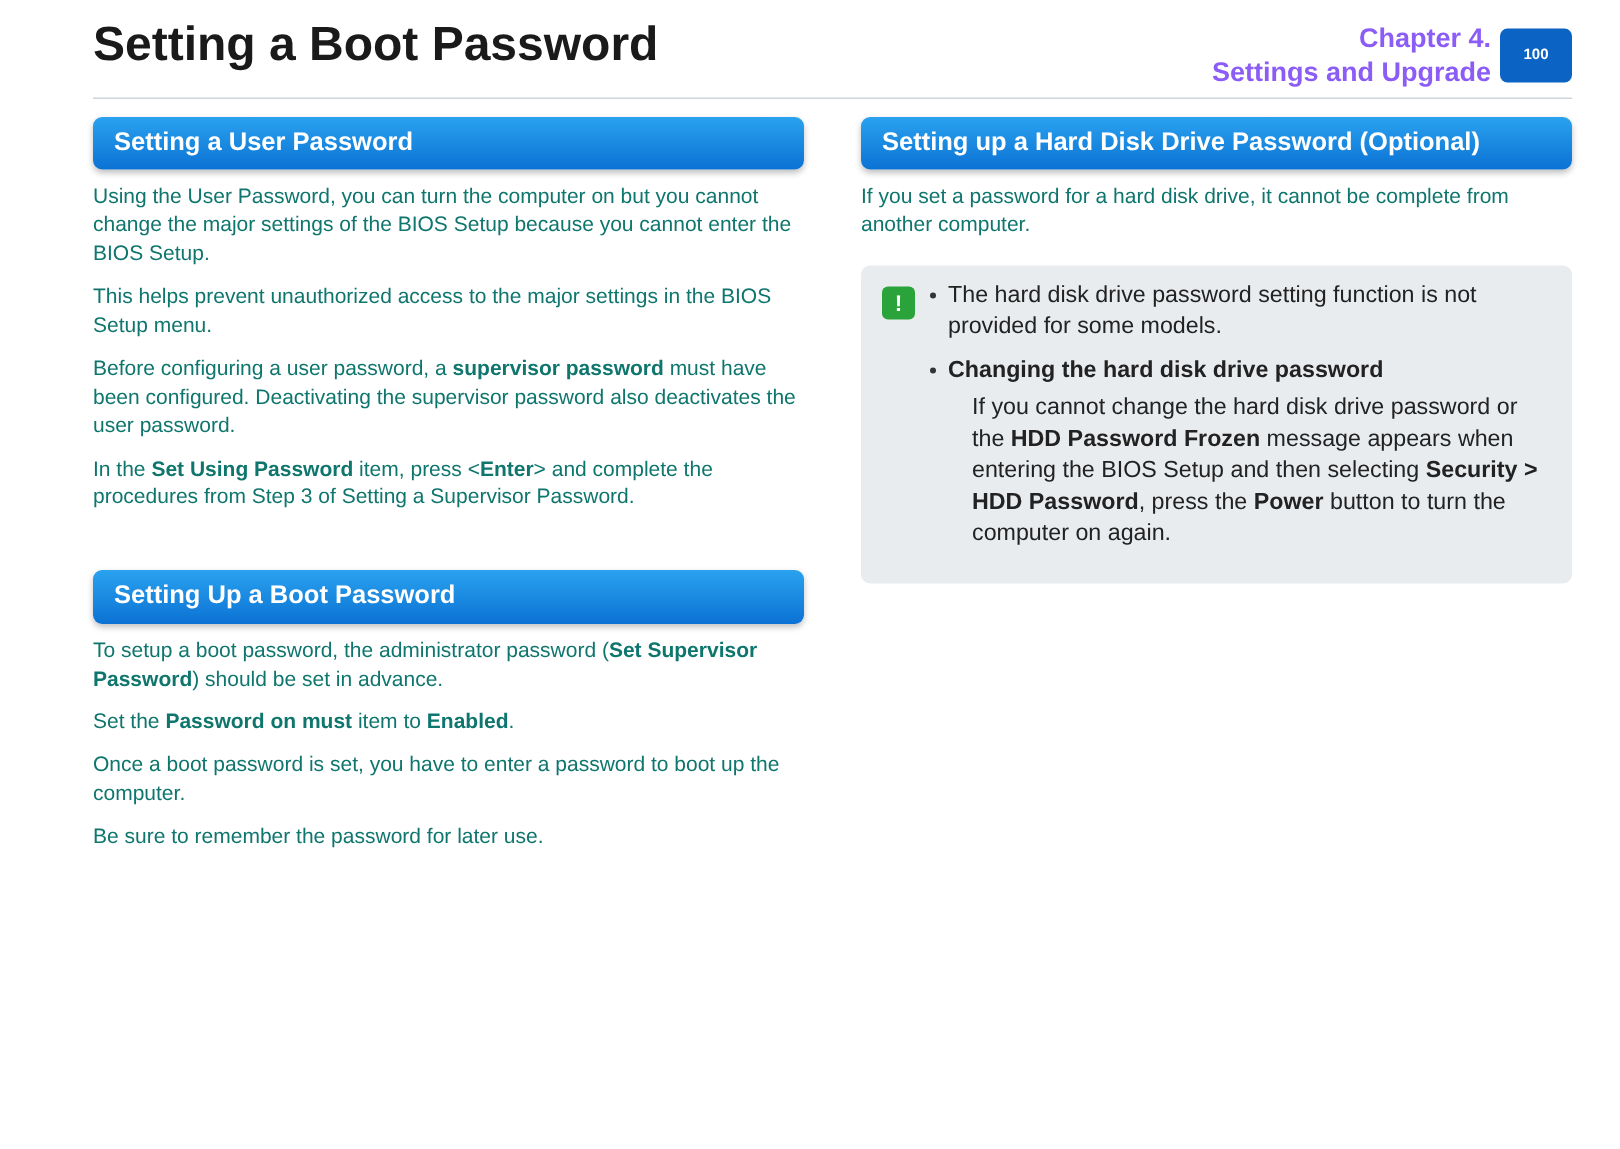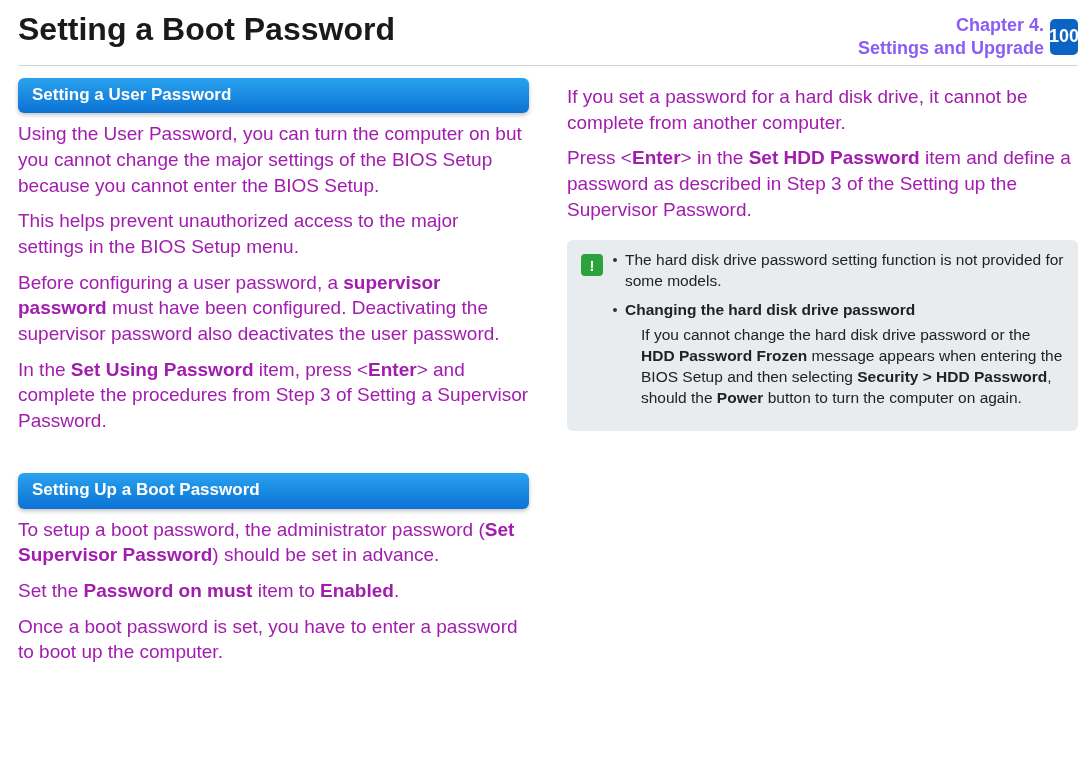--- a/index.html
+++ b/index.html
@@ -6,22 +6,23 @@
     margin: 0;
     padding: 0;
     font-family: "Segoe UI", "Helvetica Neue", Arial, sans-serif;
     background: #fff;
     color: #222;
     width: 1080px;
     height: 766px;
     box-sizing: border-box;
   }
   .page {
-    padding: 12px 2px 12px 18px;
+    padding: 12px 32px 12px 18px;
     box-sizing: border-box;
+    margin-left: 44px;
   }
   .header-row {
     display: flex;
     justify-content: space-between;
     align-items: flex-start;
   }
   .title {
     font-size: 32px;
     font-weight: 700;
     color: #1a1a1a;
@@ -38,22 +39,22 @@
     color: #8b5cf6;
     font-weight: 700;
     font-size: 18px;
     text-align: right;
     line-height: 1.25;
   }
   .page-number {
     background: #0b63c4;
     color: #fff;
     font-weight: 700;
-    font-size: 18px;
-    width: 28px;
+    font-size: 10px;
+    width: 48px;
     height: 36px;
     border-radius: 5px;
     display: flex;
     align-items: center;
     justify-content: center;
   }
   .divider {
     border: none;
     border-top: 1px solid #cfd4d8;
     margin: 6px 0 12px 0;
@@ -71,24 +72,24 @@
     color: #fff;
     font-weight: 700;
     font-size: 17px;
     padding: 7px 14px 8px 14px;
     border-radius: 6px;
     box-shadow: 0 2px 4px rgba(0,0,0,0.25);
     margin-bottom: 8px;
     line-height: 1.2;
   }
   .body-text {
-    font-size: 19px;
+    font-size: 14px;
     line-height: 1.35;
     margin: 6px 0 10px 0;
-    color: #a21caf;
+    color: #0f766e;
   }
   .body-text b { font-weight: 700; }
   .spacer { height: 30px; }
   .callout {
     background: #e9ecef;
     border-radius: 6px;
     padding: 10px 14px 14px 14px;
     display: flex;
     gap: 10px;
     margin-top: 18px;
@@ -167,45 +168,44 @@
 
       <div class="section-head">Setting Up a Boot Password</div>
 
       <p class="body-text">
         <span>To setup a boot password, the administrator password (</span><b>Set Supervisor Password</b><span>) should be set in advance.</span>
       </p>
       <p class="body-text">
         <span>Set the </span><b>Password on must</b><span> item to </span><b>Enabled</b><span>.</span>
       </p>
       <p class="body-text">Once a boot password is set, you have to enter a password to boot up the computer.</p>
+      <p class="body-text">Be sure to remember the password for later use.</p>
     </div>
 
     <div class="col">
 
+      <div class="section-head">Setting up a Hard Disk Drive Password (Optional)</div>
 
       <p class="body-text">If you set a password for a hard disk drive, it cannot be complete from another computer.</p>
-      <p class="body-text">
-        <span>Press &lt;</span><b>Enter</b><span>&gt; in the </span><b>Set HDD Password</b><span> item and define a password as described in Step 3 of the Setting up the Supervisor Password.</span>
-      </p>
 
       <div class="callout">
         <div class="callout-icon">!</div>
         <div class="callout-body">
 
           <div class="bullet">
             <div class="bullet-dot"></div>
             <div>The hard disk drive password setting function is not provided for some models.</div>
           </div>
 
           <div class="bullet">
             <div class="bullet-dot"></div>
             <div>
               <b>Changing the hard disk drive password</b>
               <div class="subpara">
-                <span>If you cannot change the hard disk drive password or the </span><b>HDD Password Frozen</b><span> message appears when entering the BIOS Setup and then selecting </span><b>Security &gt; HDD Password</b><span>, should the </span><b>Power</b><span> button to turn the computer on again.</span>
+                <span>If you cannot change the hard disk drive password or the </span><b>HDD Password Frozen</b><span> message appears when entering the BIOS Setup and then selecting </span><b>Security &gt; HDD Password</b><span>, press the </span><b>Power</b><span> button to turn the computer on again.</span>
               </div>
             </div>
           </div>
 
         </div>
       </div>
 
     </div>
   </div>
 </div>

